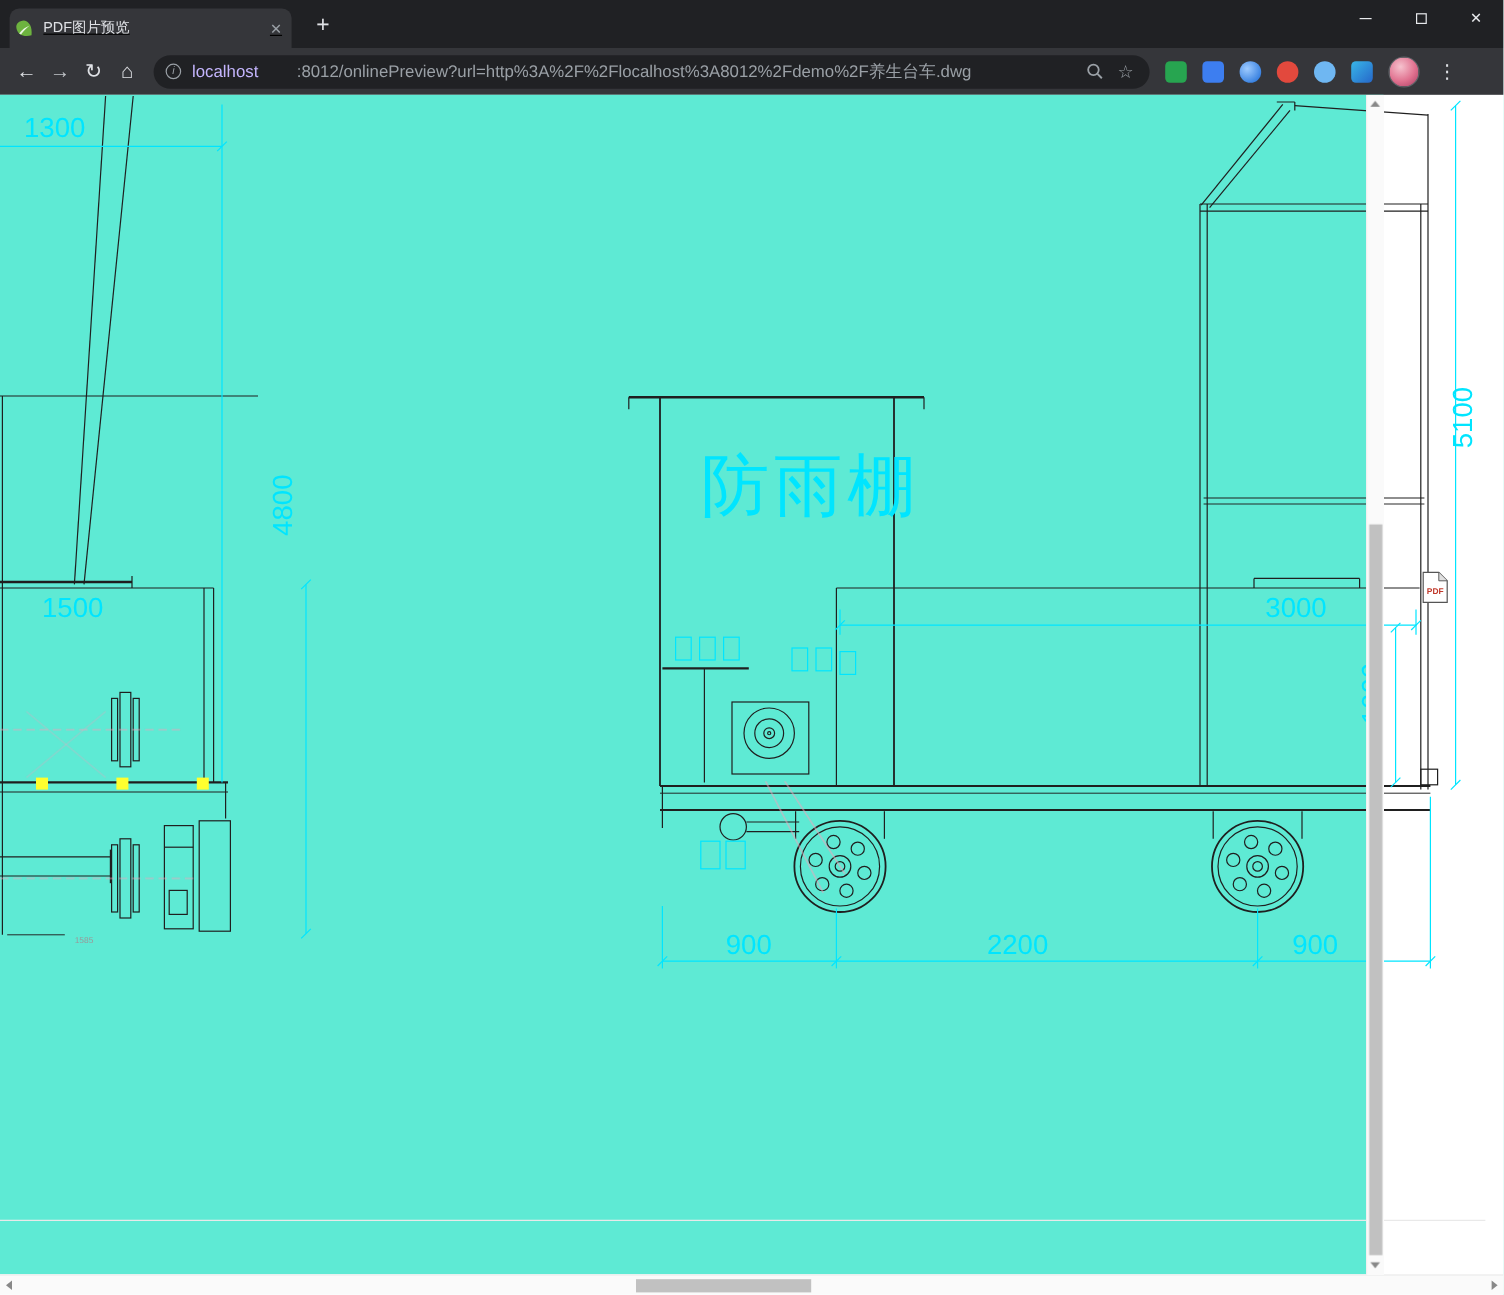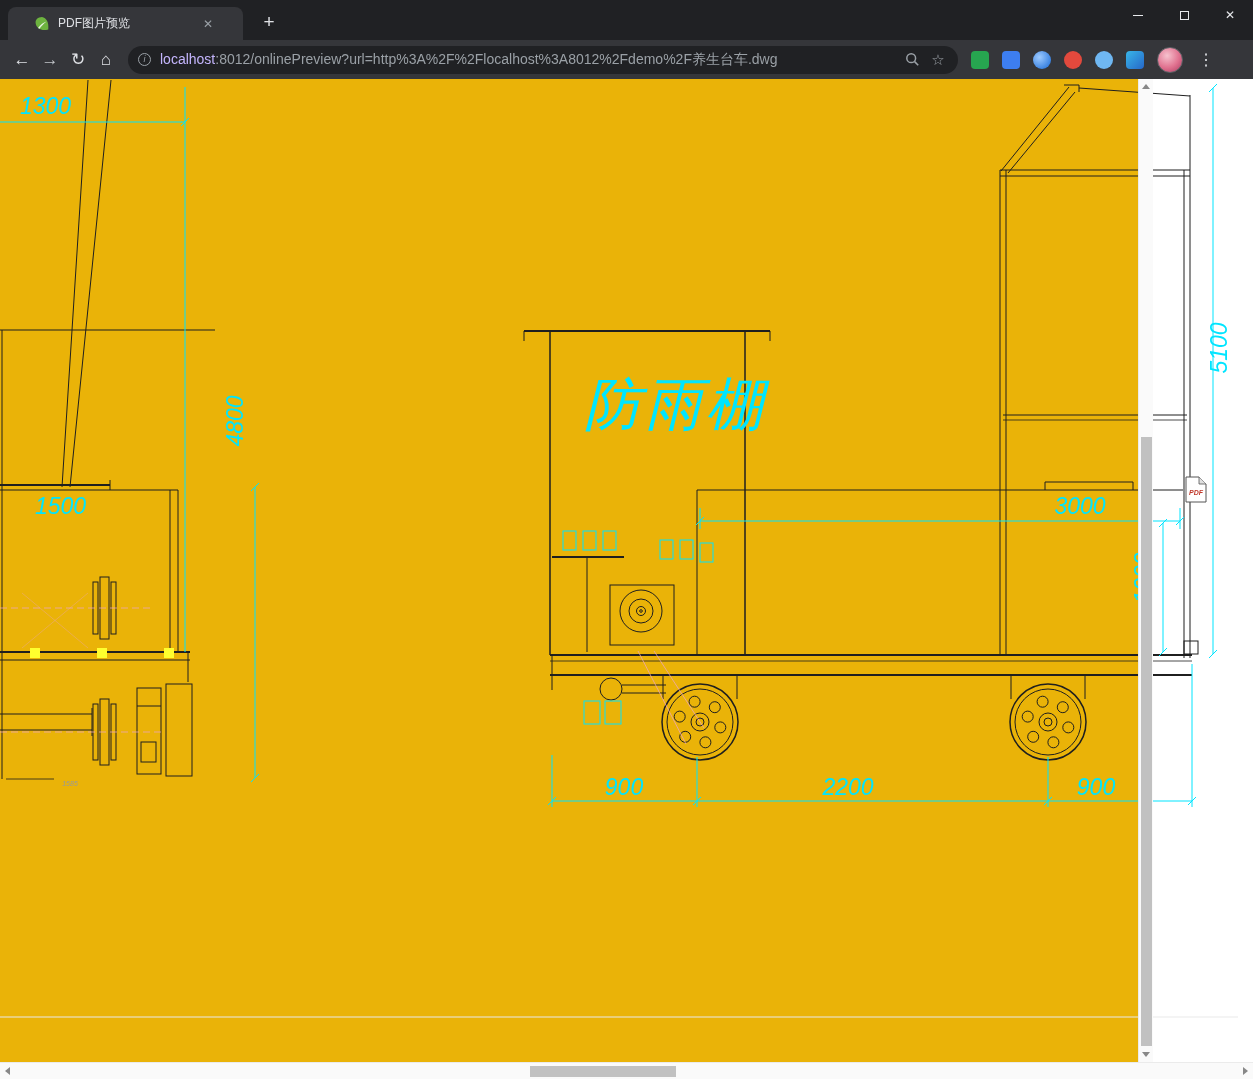--- a/index.html
+++ b/index.html
@@ -2,21 +2,21 @@
 <html><head>
 <meta charset="utf-8">
 <style>
   * { box-sizing: border-box; margin: 0; padding: 0; }
   html,body { width:1253px; height:1079px; overflow:hidden; background:#fff;
     font-family:"Liberation Sans", sans-serif; }
 
   
   .tabstrip { height:40px; background:#202124; position:relative; display:flex; align-items:flex-end; }
   .tab { width:235px; height:33px; background:#35363a; border-radius:8px 8px 0 0;
-         margin-left:8px; display:flex; align-items:center; padding:0 26px; }
+         margin-left:8px; display:flex; align-items:center; padding:0 4px;text-decoration:underline; }
   .favicon { width:16px; height:16px; flex:0 0 16px; }
   .tab-title { flex:1; margin-left:8px; font-size:12px; color:#dfe1e5; white-space:nowrap; overflow:hidden; }
   .tab-close { width:18px; height:18px; color:#9aa0a6; font-size:12px; line-height:18px;
                text-align:center; border-radius:50%; }
   .newtab { color:#dfe1e5; font-size:19px; margin:0 0 7px 14px; width:24px; text-align:center; }
   .wincontrols { position:absolute; top:0; right:0; height:30px; display:flex; }
   .winbtn { width:46px; height:30px; display:flex; align-items:center; justify-content:center;
             color:#e8eaed; font-size:12px; }
   .min-glyph { display:block; width:10px; border-top:1.2px solid #e8eaed; }
   .max-glyph { display:block; width:9px; height:9px; border:1.2px solid #e8eaed; }
@@ -24,33 +24,33 @@
   .toolbar { height:39px; background:#35363a; display:flex; align-items:center; padding:0 8px; }
   .navbtn { width:28px; height:28px; display:flex; align-items:center; justify-content:center;
             color:#dfe1e5; font-size:17px; border-radius:50%; flex:0 0 28px; }
   .navbtn.dim { color:#c2c5c9; }
   .omnibox { width:830px; height:28px; margin-left:8px; background:#202124; border-radius:14px;
              display:flex; align-items:center; padding:0 10px; }
   .info-badge { width:13px; height:13px; border:1.2px solid #9aa0a6; border-radius:50%;
                 color:#9aa0a6; font-size:9px; line-height:11px; text-align:center; font-style:italic; flex:0 0 13px;}
   .url { flex:1; margin-left:9px; font-size:14px; white-space:nowrap; overflow:hidden; }
   .url-host { color:#c4b5fd; }
-  .url-rest { color:#9aa0a6; }
+  .url-rest { color:#9aa0a6;margin-left:32px; }
   .box-icon { width:20px; height:20px; display:flex; align-items:center; justify-content:center;
               color:#9aa0a6; flex:0 0 20px; margin-left:6px; }
   .star { font-size:15px; }
   .ext-row { display:flex; align-items:center; gap:13px; margin-left:13px; }
   .ext-icon { width:18px; height:18px; display:block; }
   .avatar { width:26px; height:26px; border-radius:50%; margin-left:13px;
             background:radial-gradient(circle at 38% 32%, #f6c2ce 0%, #e0718f 55%, #a93a60 100%);
             border:1.5px solid #5f6368; }
   .menu-btn { color:#dfe1e5; font-size:16px; margin-left:11px; width:24px; text-align:center; }
 
   
-  .content { position:relative; width:1153px; height:983px; background:#eab308;font-style:italic; }
+  .content { position:relative; width:1153px; height:983px; background:#5eead4; }
   .drawing { position:absolute; left:0; top:0; }
   .dim-text { fill:#00e5ff; font-size:23px; font-family:"Liberation Sans",sans-serif; }
   .big-label { fill:#00e5ff; font-size:57px; letter-spacing:4px; font-family:"Liberation Sans",sans-serif; }
 
   
   .vscroll { position:absolute; top:0; right:0; width:15px; height:983px; background:#fafafa;
              border-left:1px solid #ebebeb; }
   .vthumb { position:absolute; left:2px; top:358px; width:11px; height:609px; background:#c1c1c1; }
   .arr { width:0; height:0; margin:5px auto; }
   .arr-up { border-left:4px solid transparent; border-right:4px solid transparent; border-bottom:5px solid #888; }

